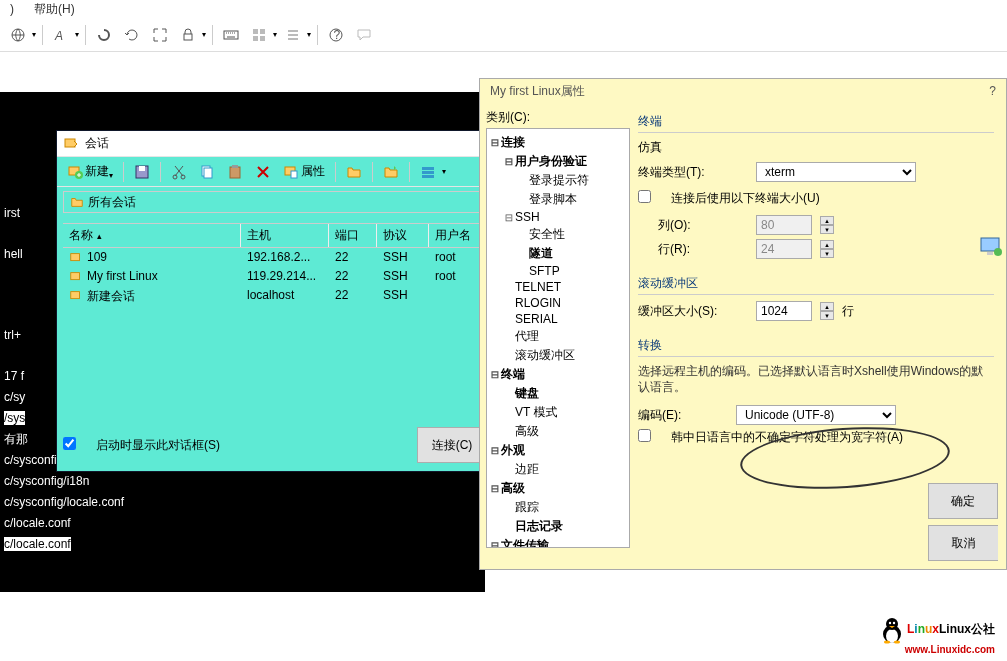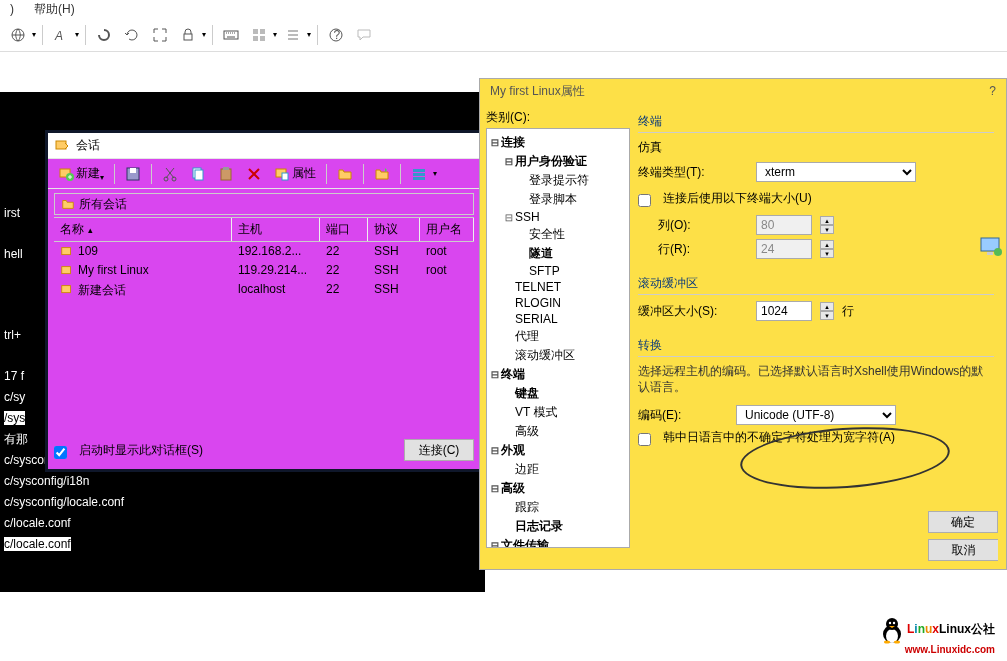--- a/index.html
+++ b/index.html
@@ -14,41 +14,41 @@
 .tbtn { width: 24px; height: 24px; display: flex; align-items: center; justify-content: center; color: #555; }
 .tbtn svg { width: 16px; height: 16px; }
 .tsep { width: 1px; height: 20px; background: #ccc; margin: 0 2px; }
 .tdrop { font-size: 8px; margin-left: -2px; }
 
 
 .terminal { position: absolute; left: 0; top: 92px; width: 485px; height: 500px; background: #000; color: #fff; font-family: monospace; font-size: 14px; padding: 110px 4px 4px 4px; line-height: 20px; white-space: pre; }
 .terminal .inv { background: #fff; color: #000; }
 
 
-.sessions-dialog { position: absolute; left: 45px; top: 130px; width: 438px; height: 342px; background: #d946ef; border: 3px solid #0f172a; box-shadow: 2px 2px 6px rgba(0,0,0,0.2); }
+.sessions-dialog { position: absolute; left: 56px; top: 130px; width: 438px; height: 342px; background: #5eead4; border: 1px solid #0f172a; box-shadow: 2px 2px 6px rgba(0,0,0,0.2); }
 .dlg-title { height: 26px; background: #fff; display: flex; align-items: center; padding: 0 6px; gap: 6px; border-bottom: 1px solid #e5e5e5; }
 .dlg-title-icon { width: 16px; height: 16px; }
 .dlg-toolbar { height: 30px; display: flex; align-items: center; padding: 0 6px; gap: 4px; border-bottom: 1px solid #e5e5e5; }
 .dlg-btn { display: flex; align-items: flex-end; gap: 2px; padding: 2px 4px; }
 .dlg-btn svg { width: 16px; height: 16px; }
 .crumb { height: 22px; border: 1px solid #ccc; margin: 4px 6px 2px 6px; padding: 2px 6px; display: flex; align-items: center; }
-.list-hdr { display: flex; margin: 2px 6px 0 6px; border-top: 1px solid #ccc; border-bottom: 1px solid #ccc; }
+.list-hdr { display: flex; margin: 10px 6px 0 6px; border-top: 1px solid #ccc; border-bottom: 1px solid #ccc; }
 .list-hdr > div { padding: 3px 6px; border-right: 1px solid #eee; }
 .list-hdr .sort { font-size: 9px; margin-left: 4px; }
 .c-name { width: 178px; } .c-host { width: 88px; } .c-port { width: 48px; } .c-proto { width: 52px; } .c-user { flex: 1; }
 .list-body { margin: 0 6px; }
 .row { display: flex; padding: 1px 0; }
 .row > div { padding: 1px 6px; }
 .row-icon { display: inline-block; width: 14px; height: 14px; margin-right: 4px; vertical-align: middle; }
 .dlg-footer { position: absolute; bottom: 8px; left: 6px; right: 6px; display: flex; align-items: center; justify-content: space-between; }
-.winbtn { min-width: 70px; height: 22px; border: 1px solid #adadad; background: #e1e1e1; padding: 0 12px; }
-.chk { display: flex; align-items: flex-end; gap: 12px; }
-
-
-.props-dialog { position: absolute; left: 479px; top: 78px; right: 0; height: 492px; background: #fde047; border: 1px solid #aaa; }
+.winbtn { min-width: 70px; height: 36px; border: 1px solid #adadad; background: #e1e1e1; padding: 0 12px; }
+.chk { display: flex; align-items: flex-start; gap: 20px; }
+
+
+.props-dialog { position: absolute; left: 479px; top: 78px; right: 0; height: 492px; background: #fef9c3; border: 1px solid #aaa; }
 .props-title { height: 24px; display: flex; align-items: center; justify-content: space-between; padding: 0 10px; color: #555; }
 .props-body { display: flex; height: calc(100% - 58px); padding: 6px; gap: 8px; }
 .cat-label { margin-bottom: 2px; }
 .tree-pane { width: 144px; }
 .tree { border: 1px solid #aaa; background: #fff; height: 420px; padding: 4px 2px; overflow: auto; }
 .tree-node { display: flex; align-items: center; padding: 1px 0; white-space: nowrap; }
 .tree-toggle { width: 12px; text-align: center; font-size: 10px; color: #555; cursor: pointer; }
 .tree-node.bold { font-weight: bold; }
 .ind0 { padding-left: 0px; } .ind1 { padding-left: 14px; } .ind2 { padding-left: 28px; }
 .form-pane { flex: 1; padding-right: 6px; }

